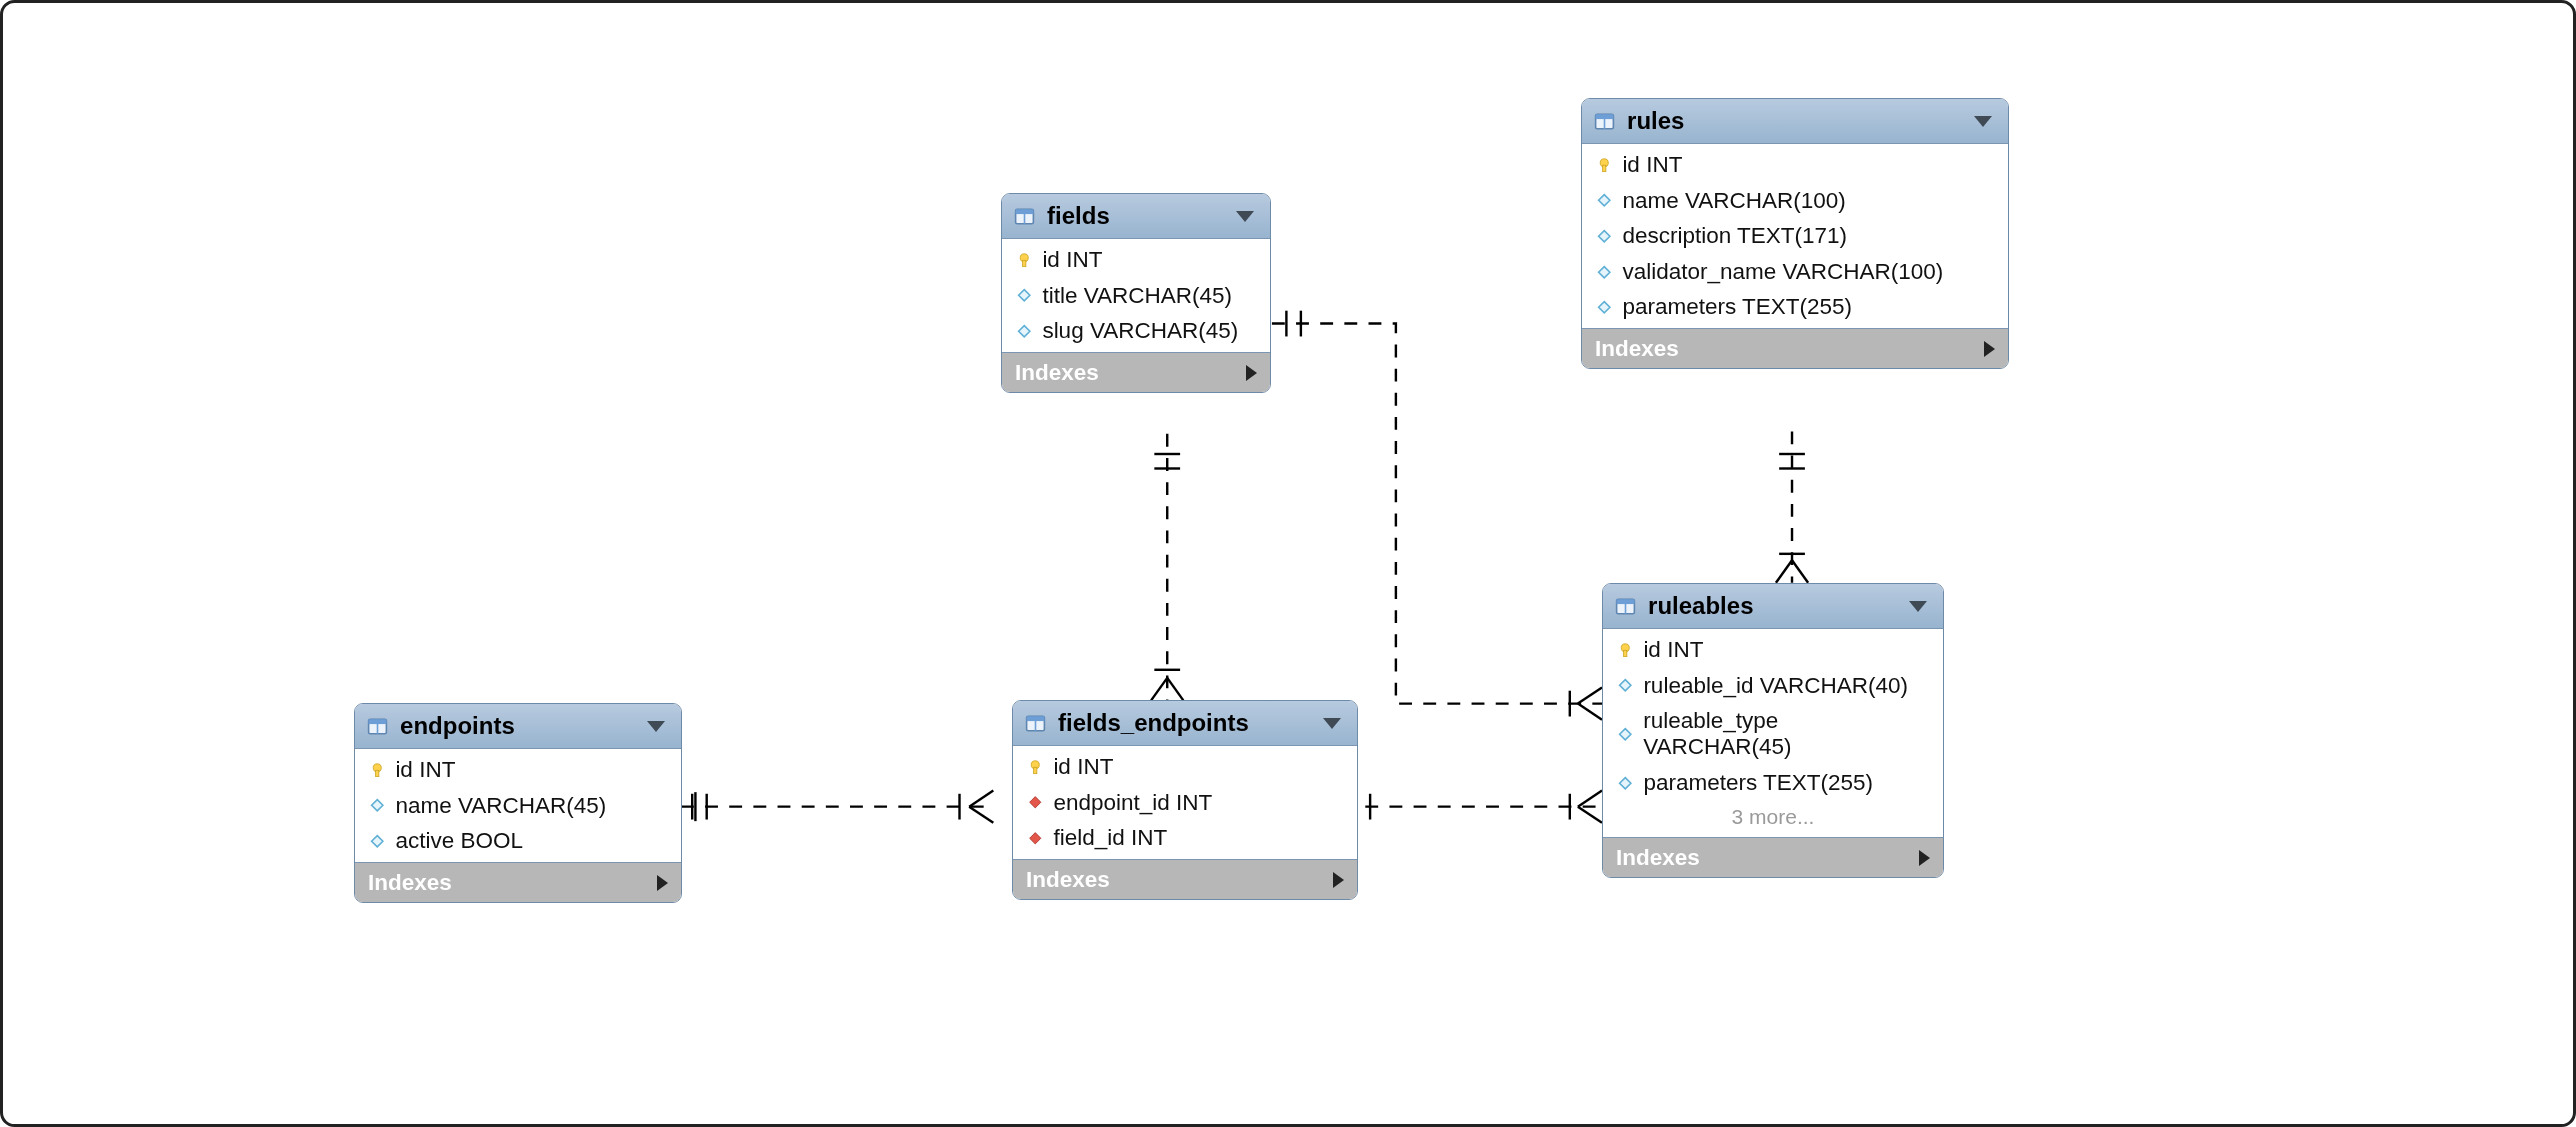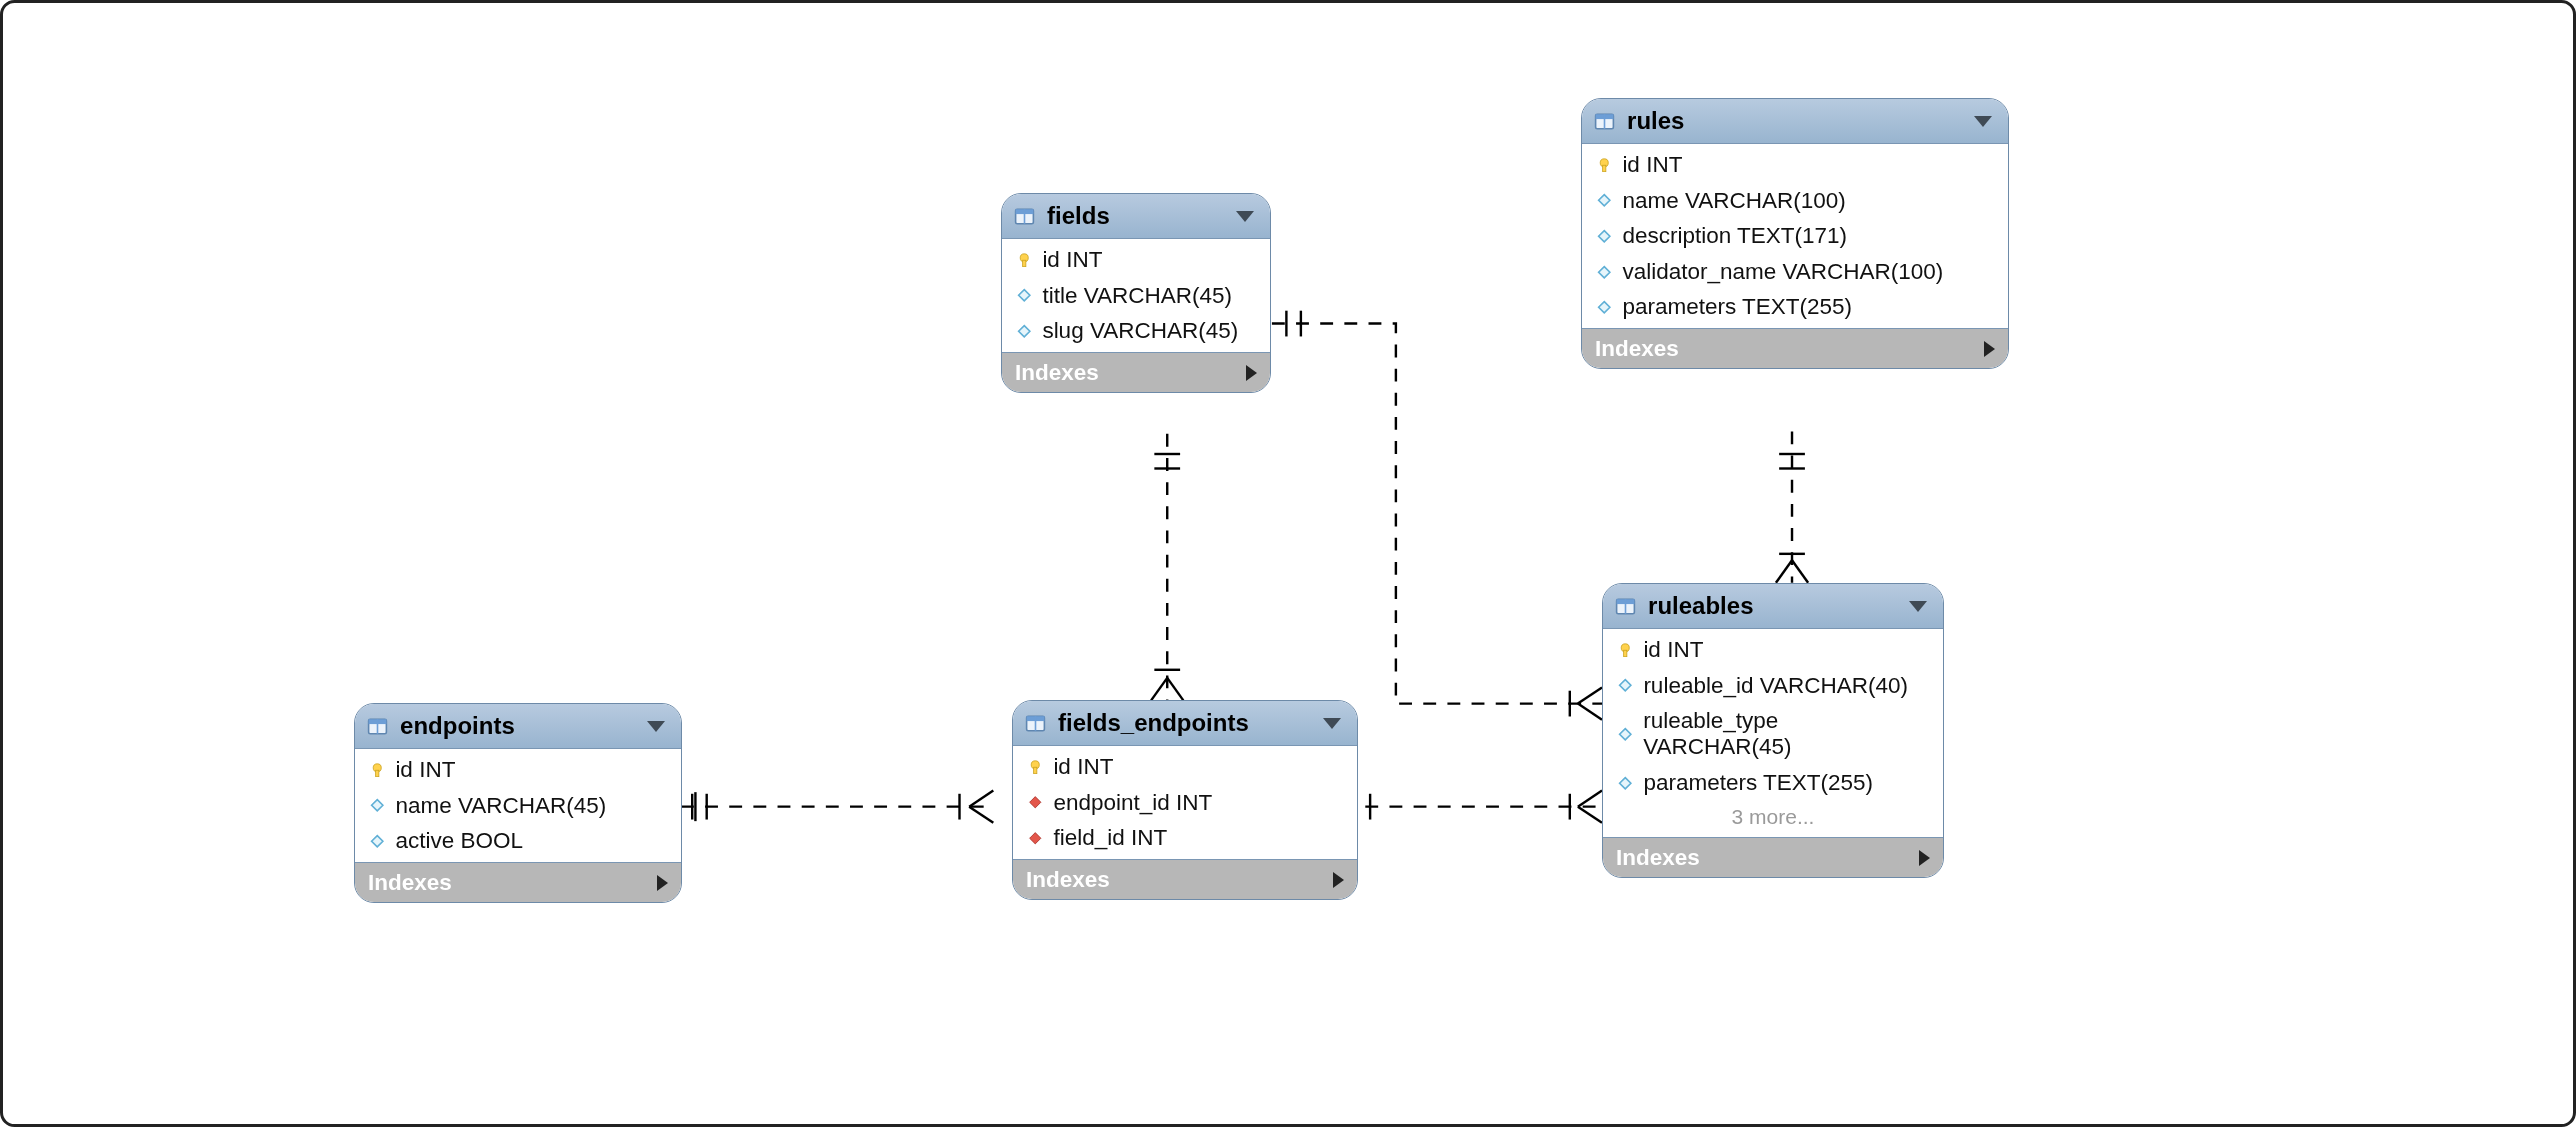--- a/index.html
+++ b/index.html
@@ -13,21 +13,21 @@
     width: 2576px;
     height: 1127px;
     border: 3.2px solid #222;
     border-radius: 14.5px;
     background: #fff;
     overflow: hidden;
   }
   .table {
     position: absolute;
     border: 1.6px solid #6d8aa8;
-    border-radius: 20px;
+    border-radius: 9px;
     background: #fff;
     box-shadow: 0 0 0 rgba(0,0,0,0);
     overflow: hidden;
     display: flex;
     flex-direction: column;
   }
   .table-header {
     background: linear-gradient(#b7cadf, #98b4cf);
     display: flex;
     align-items: center;

